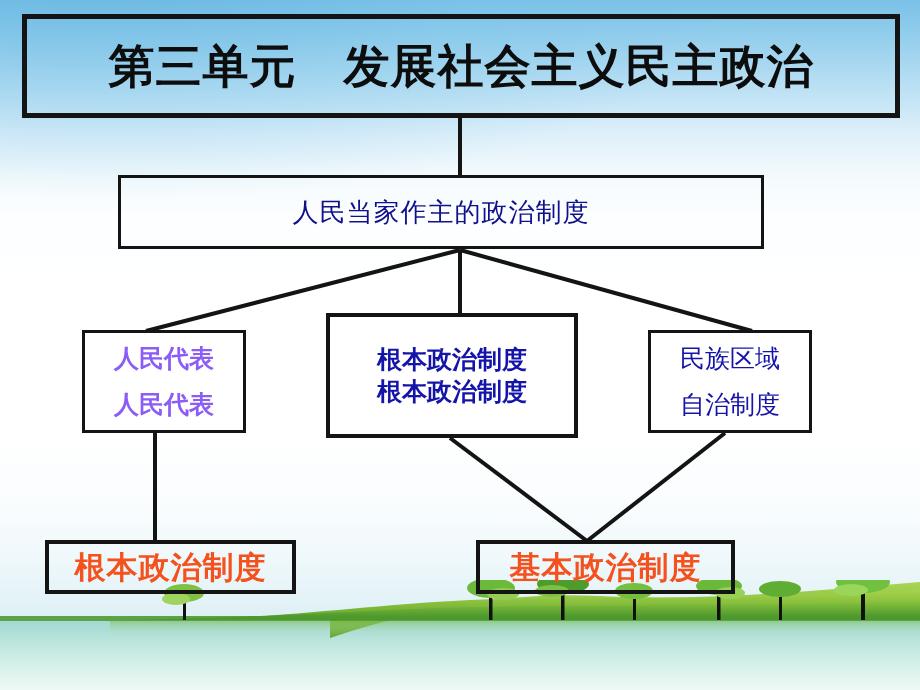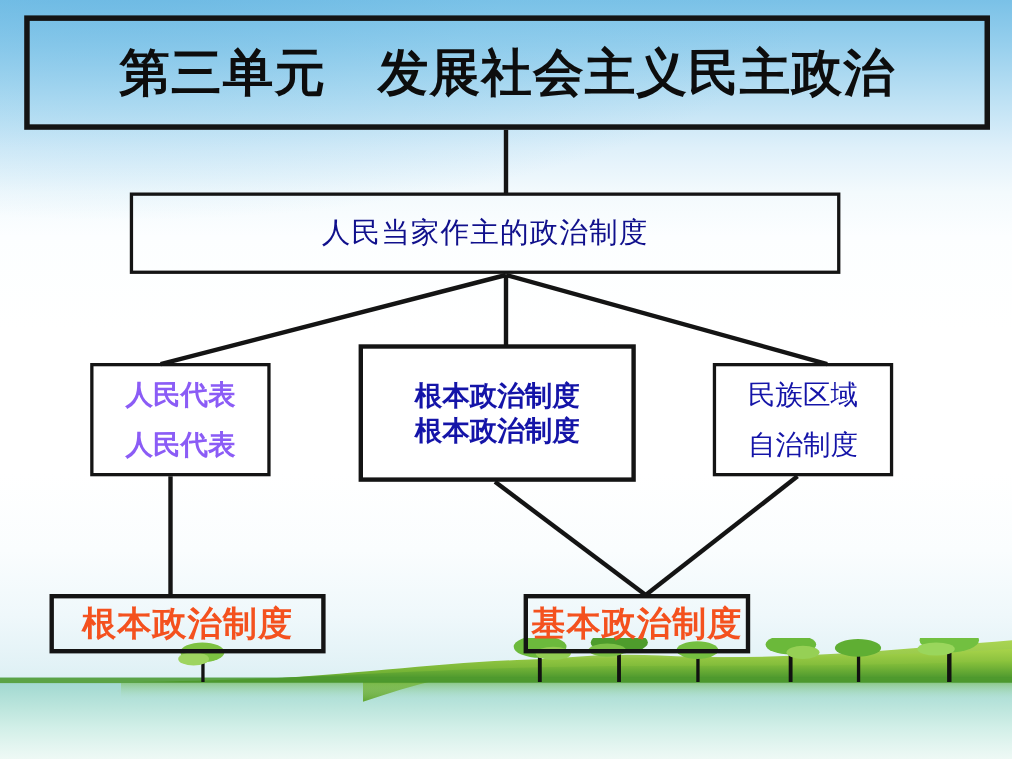--- a/index.html
+++ b/index.html
@@ -148,21 +148,21 @@
   }
   #box-ethnic .line1 { margin-bottom: 16px; }
 
   #box-fundamental {
     left: 45px; top: 540px;
     width: 251px; height: 54px;
     border-width: 4px;
   }
   #box-basic {
     left: 476px; top: 540px;
-    width: 206px; height: 54px;
+    width: 259px; height: 54px;
     border-width: 4px;
   }
   #box-fundamental .txt, #box-basic .txt {
     color: #f4511e;
     font-weight: bold;
     font-size: 31px;
     letter-spacing: 1px;
   }
 
   

